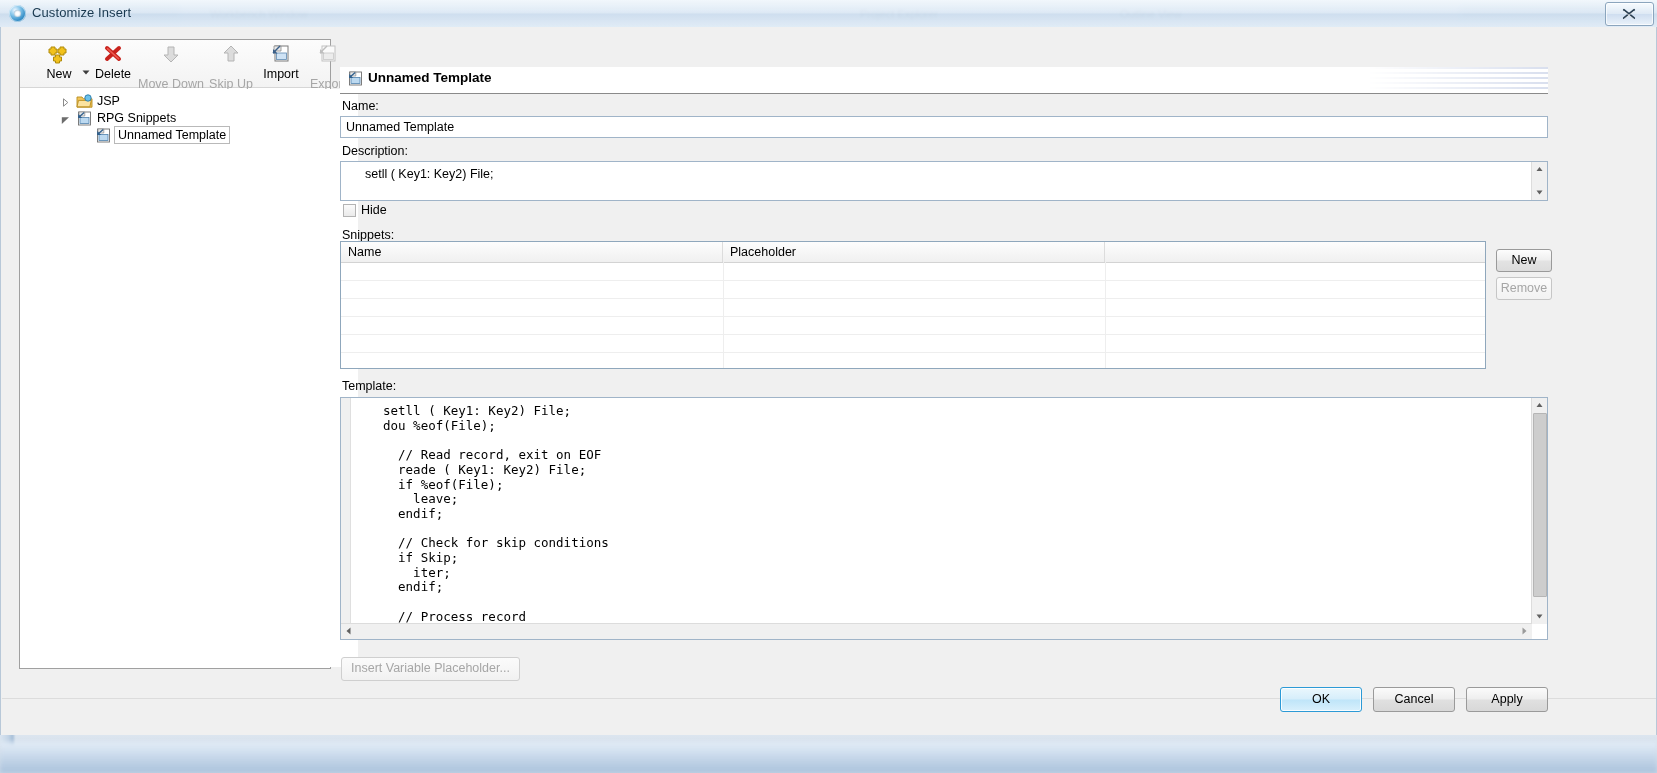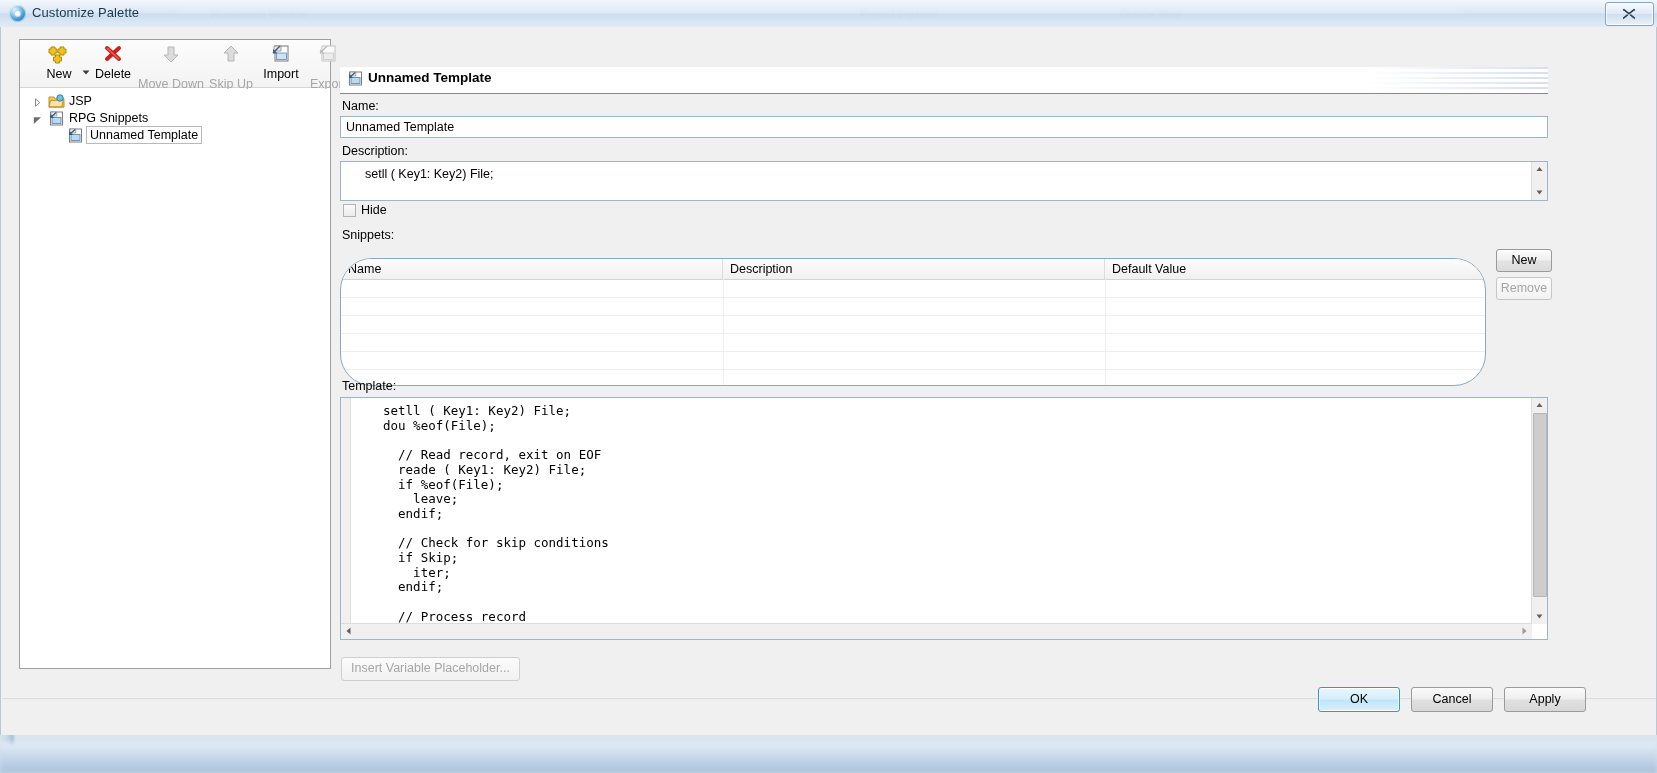--- a/index.html
+++ b/index.html
@@ -143,20 +143,21 @@
     top: 26px;
     width: 12px; height: 12px;
     cursor: pointer;
   }
 
   .tree {
     position: absolute; left: 0; top: 49px;
     width: 310px; height: 578px;
     background: #fff;
     overflow: hidden;
+    padding-left: 28px;
   }
   .tree-row {
     position: relative;
     height: 17px;
     line-height: 17px;
     font-size: 12.5px;
     white-space: nowrap;
   }
   .tw { position:absolute; width: 11px; height: 11px; top: 3px; }
   .tree-ico { position: absolute; top: 1px; width: 16px; height: 15px; }
@@ -353,21 +354,20 @@
     position: absolute; top: 660px;
     width: 82px; height: 25px;
     font-size: 12.5px;
     text-align: center; line-height: 23px;
     background: linear-gradient(180deg,#fbfbfb,#eeeeee 48%,#e0e0e0 52%,#d8d8d8);
     border: 1px solid #9a9a9a;
     border-radius: 3px;
     box-sizing: border-box;
     cursor: pointer;
     color: #000;
-    margin-left: 38px;
   }
   .dlg-btn.default {
     border: 1px solid #2c9ad6;
     background: linear-gradient(180deg,#eaf7fd,#d6eefb 48%,#bfe5f9 52%,#d9f0fc);
     box-shadow: inset 0 0 0 1px rgba(255,255,255,.85);
   }
 </style>
 </head>
 <body>
 
@@ -378,21 +378,21 @@
   <div class="bar3"></div>
   <div class="ghost-text" style="left:210px; top:8px;">Workbench Window</div>
   <div class="ghost-text" style="left:860px; top:8px;">Project Explorer</div>
   <div class="ghost-text" style="left:1120px; top:8px;">Outline  View</div>
 </div>
 
 <div class="window">
 
   <div class="titlebar">
     <div class="title-icon"></div>
-    <div class="title-text">Customize Palette</div>
+    <div class="title-text">Customize Insert</div>
     <div class="close-btn">
       <svg width="17" height="12" viewBox="0 0 17 12" aria-hidden="true">
         <g stroke="#2a3f52" stroke-width="2.2" fill="none" stroke-linecap="round">
           <path d="M3 2 L13 10"></path>
             <path d="M13 2 L3 10"></path>
         </g>
         <g stroke="#ffffff" stroke-width=".9" fill="none" stroke-linecap="round" opacity=".85">
           <path d="M3 3.2 L13 11.2"></path>
             <path d="M13 3.2 L3 11.2"></path>
         </g>
@@ -571,25 +571,24 @@
         </div>
       </div>
 
       <div class="checkbox-row" style="top:164px;">
         <span class="cb"></span>
         <span class="cb-label">Hide</span>
       </div>
 
       <div class="lbl" style="left:2px; top:189px;">Snippets:</div>
 
-      <div class="vars-table" style="top:219px;border-radius:32px;">
+      <div class="vars-table" style="top:202px;">
         <div class="vt-head">
           <div class="vt-th" style="left:0;   width:382px;">Name</div>
-          <div class="vt-th" style="left:382px; width:382px;">Description</div>
-          <div class="vt-th" style="left:764px; width:380px; border-right:none;">Default Value</div>
+          <div class="vt-th" style="left:382px; width:382px;">Placeholder</div>
         </div>
         <div class="vt-cellsep" style="left:382px;"></div>
         <div class="vt-cellsep" style="left:764px;"></div>
         <div class="vt-row" style="top:20px;"></div>
         <div class="vt-row" style="top:38px;"></div>
         <div class="vt-row" style="top:56px;"></div>
         <div class="vt-row" style="top:74px;"></div>
         <div class="vt-row" style="top:92px;"></div>
         <div class="vt-row" style="top:110px; border-bottom:none;"></div>
       </div>

